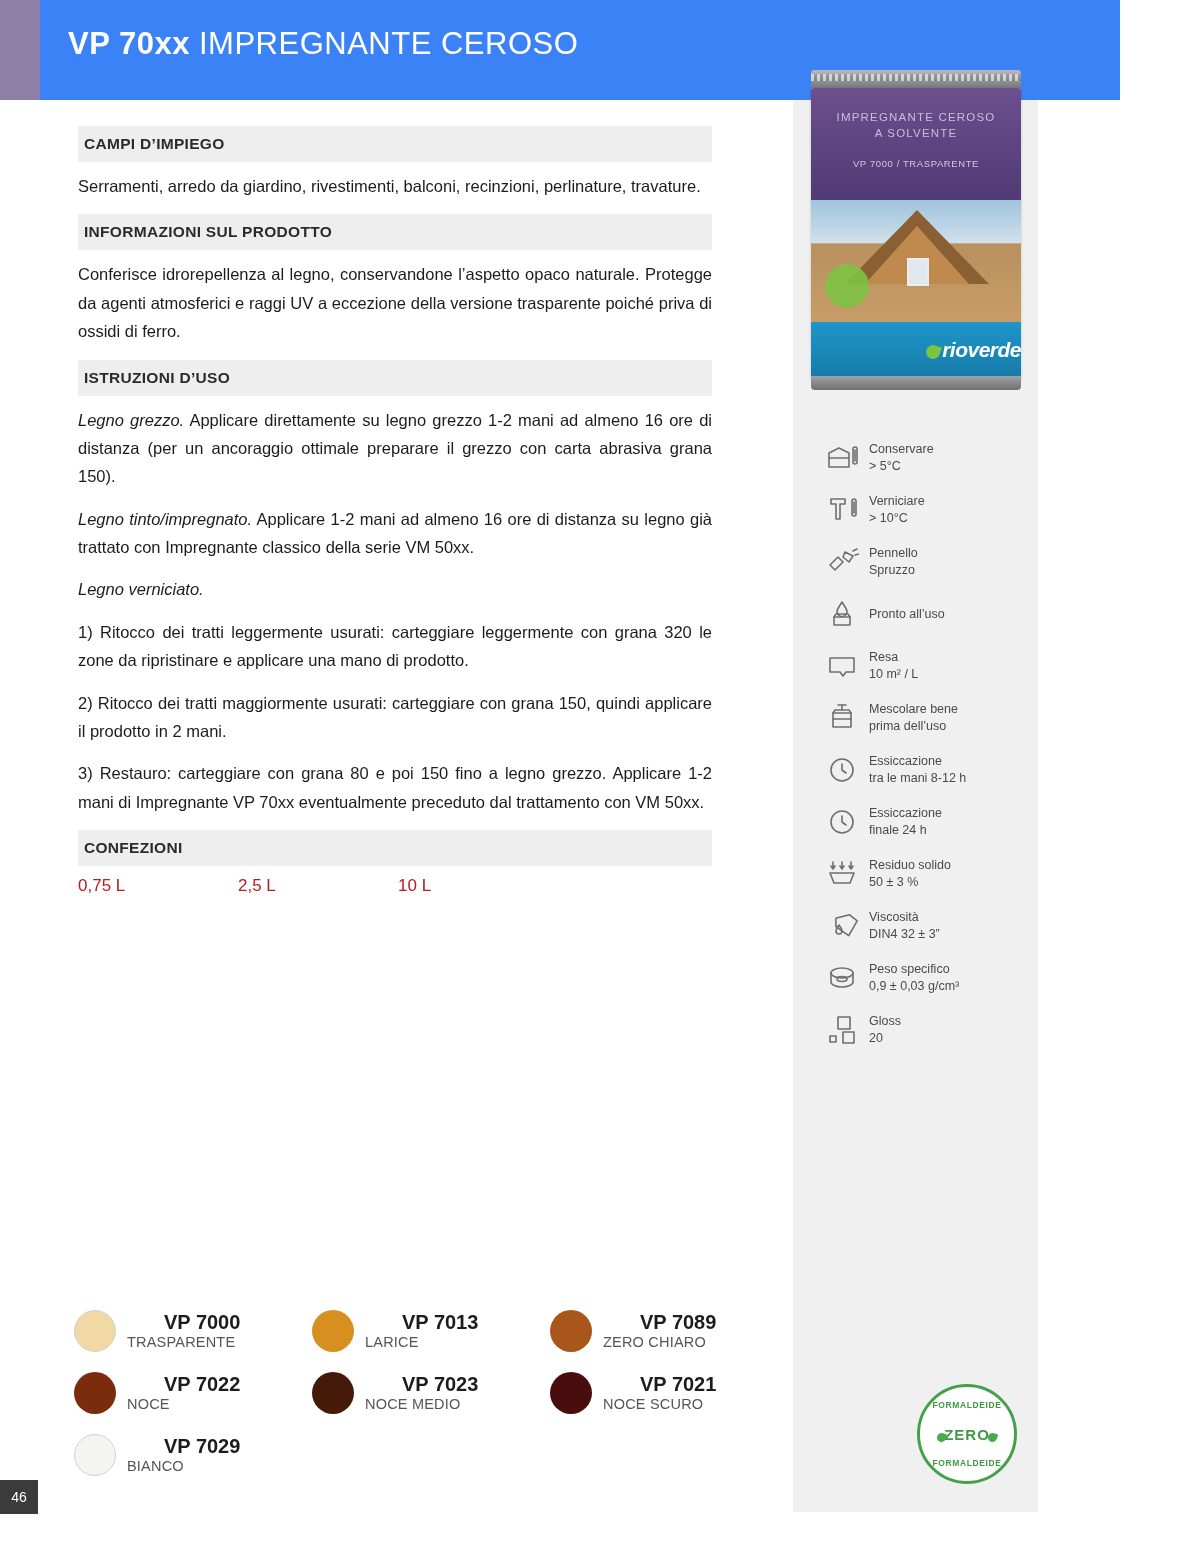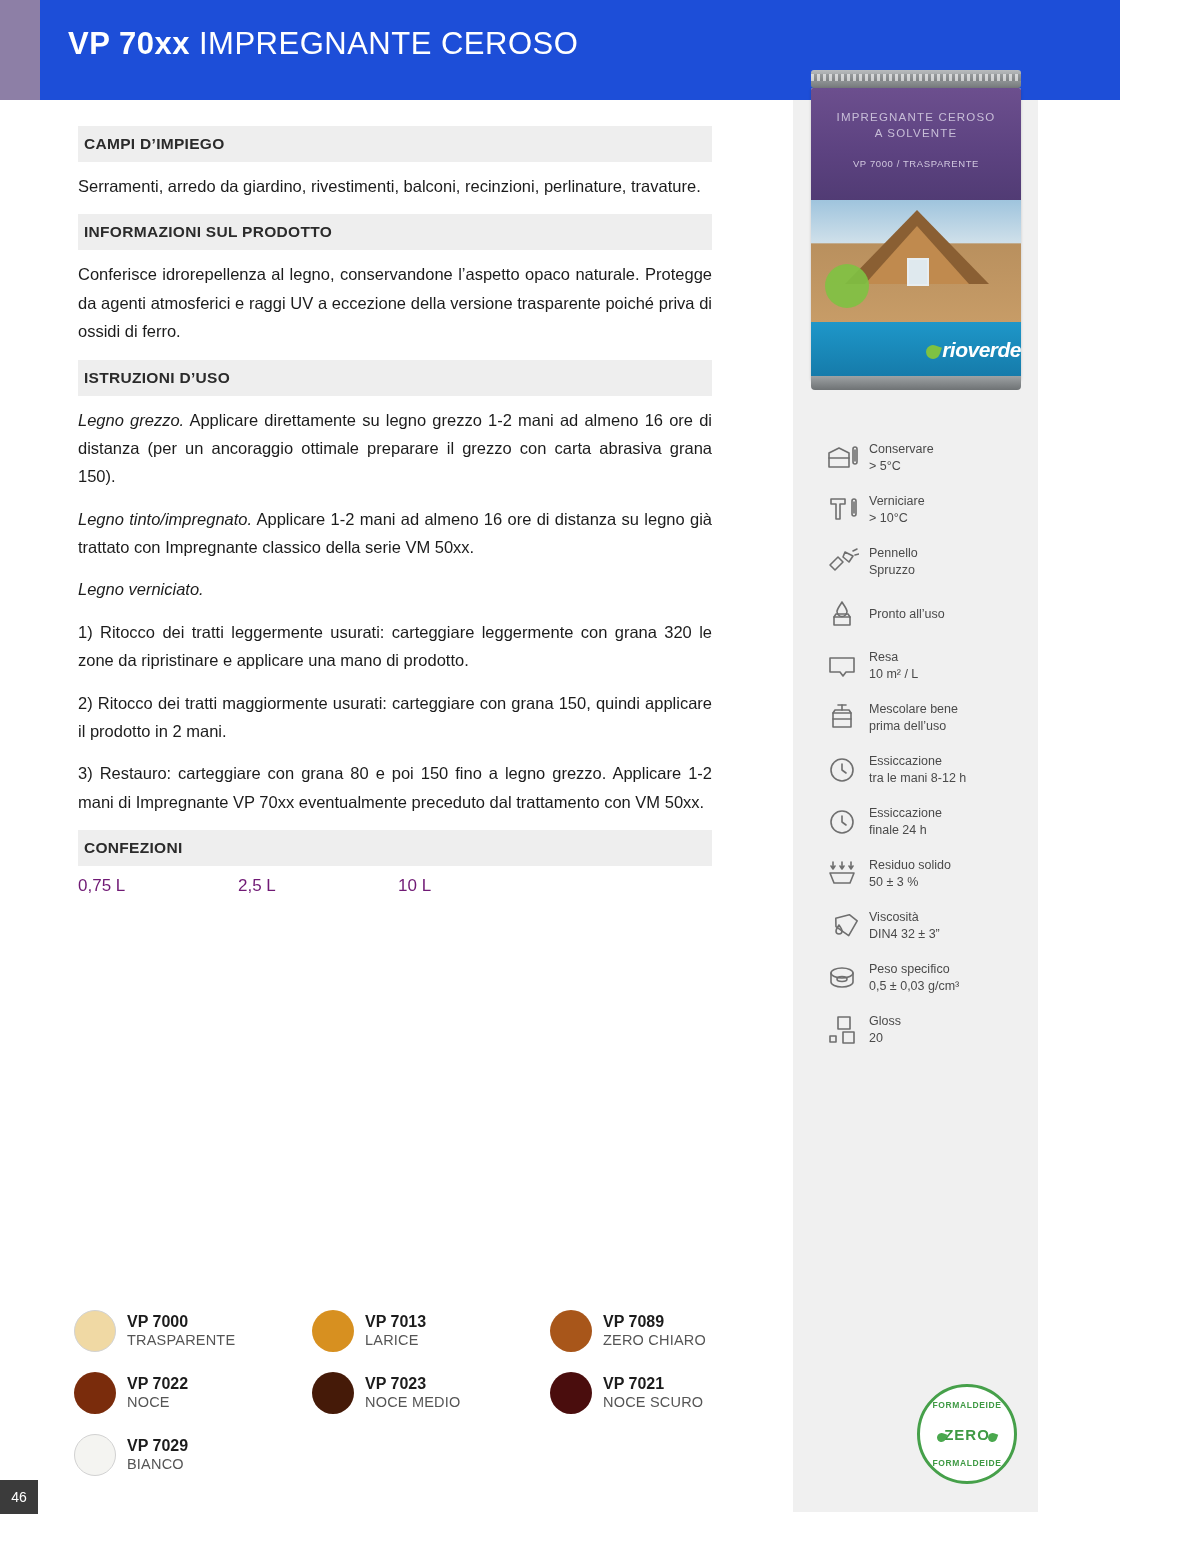--- a/index.html
+++ b/index.html
@@ -12,21 +12,21 @@
     position: relative;
     overflow: hidden;
   }
 
   
   .header {
     position: absolute;
     top: 0; left: 0;
     width: 1120px;
     height: 100px;
-    background: #1d4ed8;
+    background: #3b82f6;
   }
   .header-accent {
     position: absolute;
     top: 0; left: 0;
     width: 40px;
     height: 100px;
     background: #8d7fa6;
   }
   .header-title {
     position: absolute;
@@ -63,21 +63,21 @@
     text-align: justify;
     margin: 0 0 14px 0;
   }
   .para.nojust { text-align: left; }
   .para em { font-style: italic; }
 
   
   .pack-row {
     display: flex;
     font-size: 17px;
-    color: #701a75;
+    color: #b91c1c;
     margin-top: 8px;
   }
   .pack-row .pk { width: 160px; }
 
   
   .colors {
     position: absolute;
     left: 74px;
     top: 1310px;
     width: 660px;
@@ -94,24 +94,25 @@
   .swatch {
     width: 42px;
     height: 42px;
     border-radius: 50%;
     flex: 0 0 auto;
     margin-right: 11px;
   }
   .swatch.outline { border: 1px solid #d2d2d2; }
   .color-txt { line-height: 1.15; }
   .color-code {
-    font-size: 16px;
+    font-size: 20px;
     font-weight: bold;
     color: #1c1c1c;
     display: block;
+    margin-left: 37px;
   }
   .color-name {
     font-size: 14.5px;
     color: #555555;
     display: block;
     letter-spacing: 0.2px;
   }
 
   
   .page-num {
@@ -604,21 +605,21 @@
     <div class="spec-row">
       <div class="spec-icon">
         <svg width="34" height="34" viewBox="0 0 34 34" aria-hidden="true">
           <ellipse stroke="#6f6f6f" stroke-width="1.6" fill="none" stroke-linecap="round" stroke-linejoin="round" cx="17" cy="12" rx="11" ry="5"></ellipse>
           <path stroke="#6f6f6f" stroke-width="1.6" fill="none" stroke-linecap="round" stroke-linejoin="round" d="M6 12 v9 a11 5 0 0 0 22 0 v-9"></path>
           <ellipse stroke="#6f6f6f" stroke-width="1.6" fill="none" stroke-linecap="round" stroke-linejoin="round" cx="17" cy="18" rx="5" ry="2.5"></ellipse>
         </svg>
       </div>
       <div class="spec-text">
         <div>Peso specifico</div>
-        <div>0,5 ± 0,03 g/cm³</div>
+        <div>0,9 ± 0,03 g/cm³</div>
       </div>
     </div>
     <div class="spec-row">
       <div class="spec-icon">
         <svg width="34" height="34" viewBox="0 0 34 34" aria-hidden="true">
           <rect stroke="#6f6f6f" stroke-width="1.6" fill="none" stroke-linecap="round" stroke-linejoin="round" x="13" y="4" width="12" height="12"></rect>
           <rect stroke="#6f6f6f" stroke-width="1.6" fill="none" stroke-linecap="round" stroke-linejoin="round" x="18" y="19" width="11" height="11"></rect>
           <rect stroke="#6f6f6f" stroke-width="1.6" fill="none" stroke-linecap="round" stroke-linejoin="round" x="5" y="23" width="6" height="6"></rect>
         </svg>
       </div>

